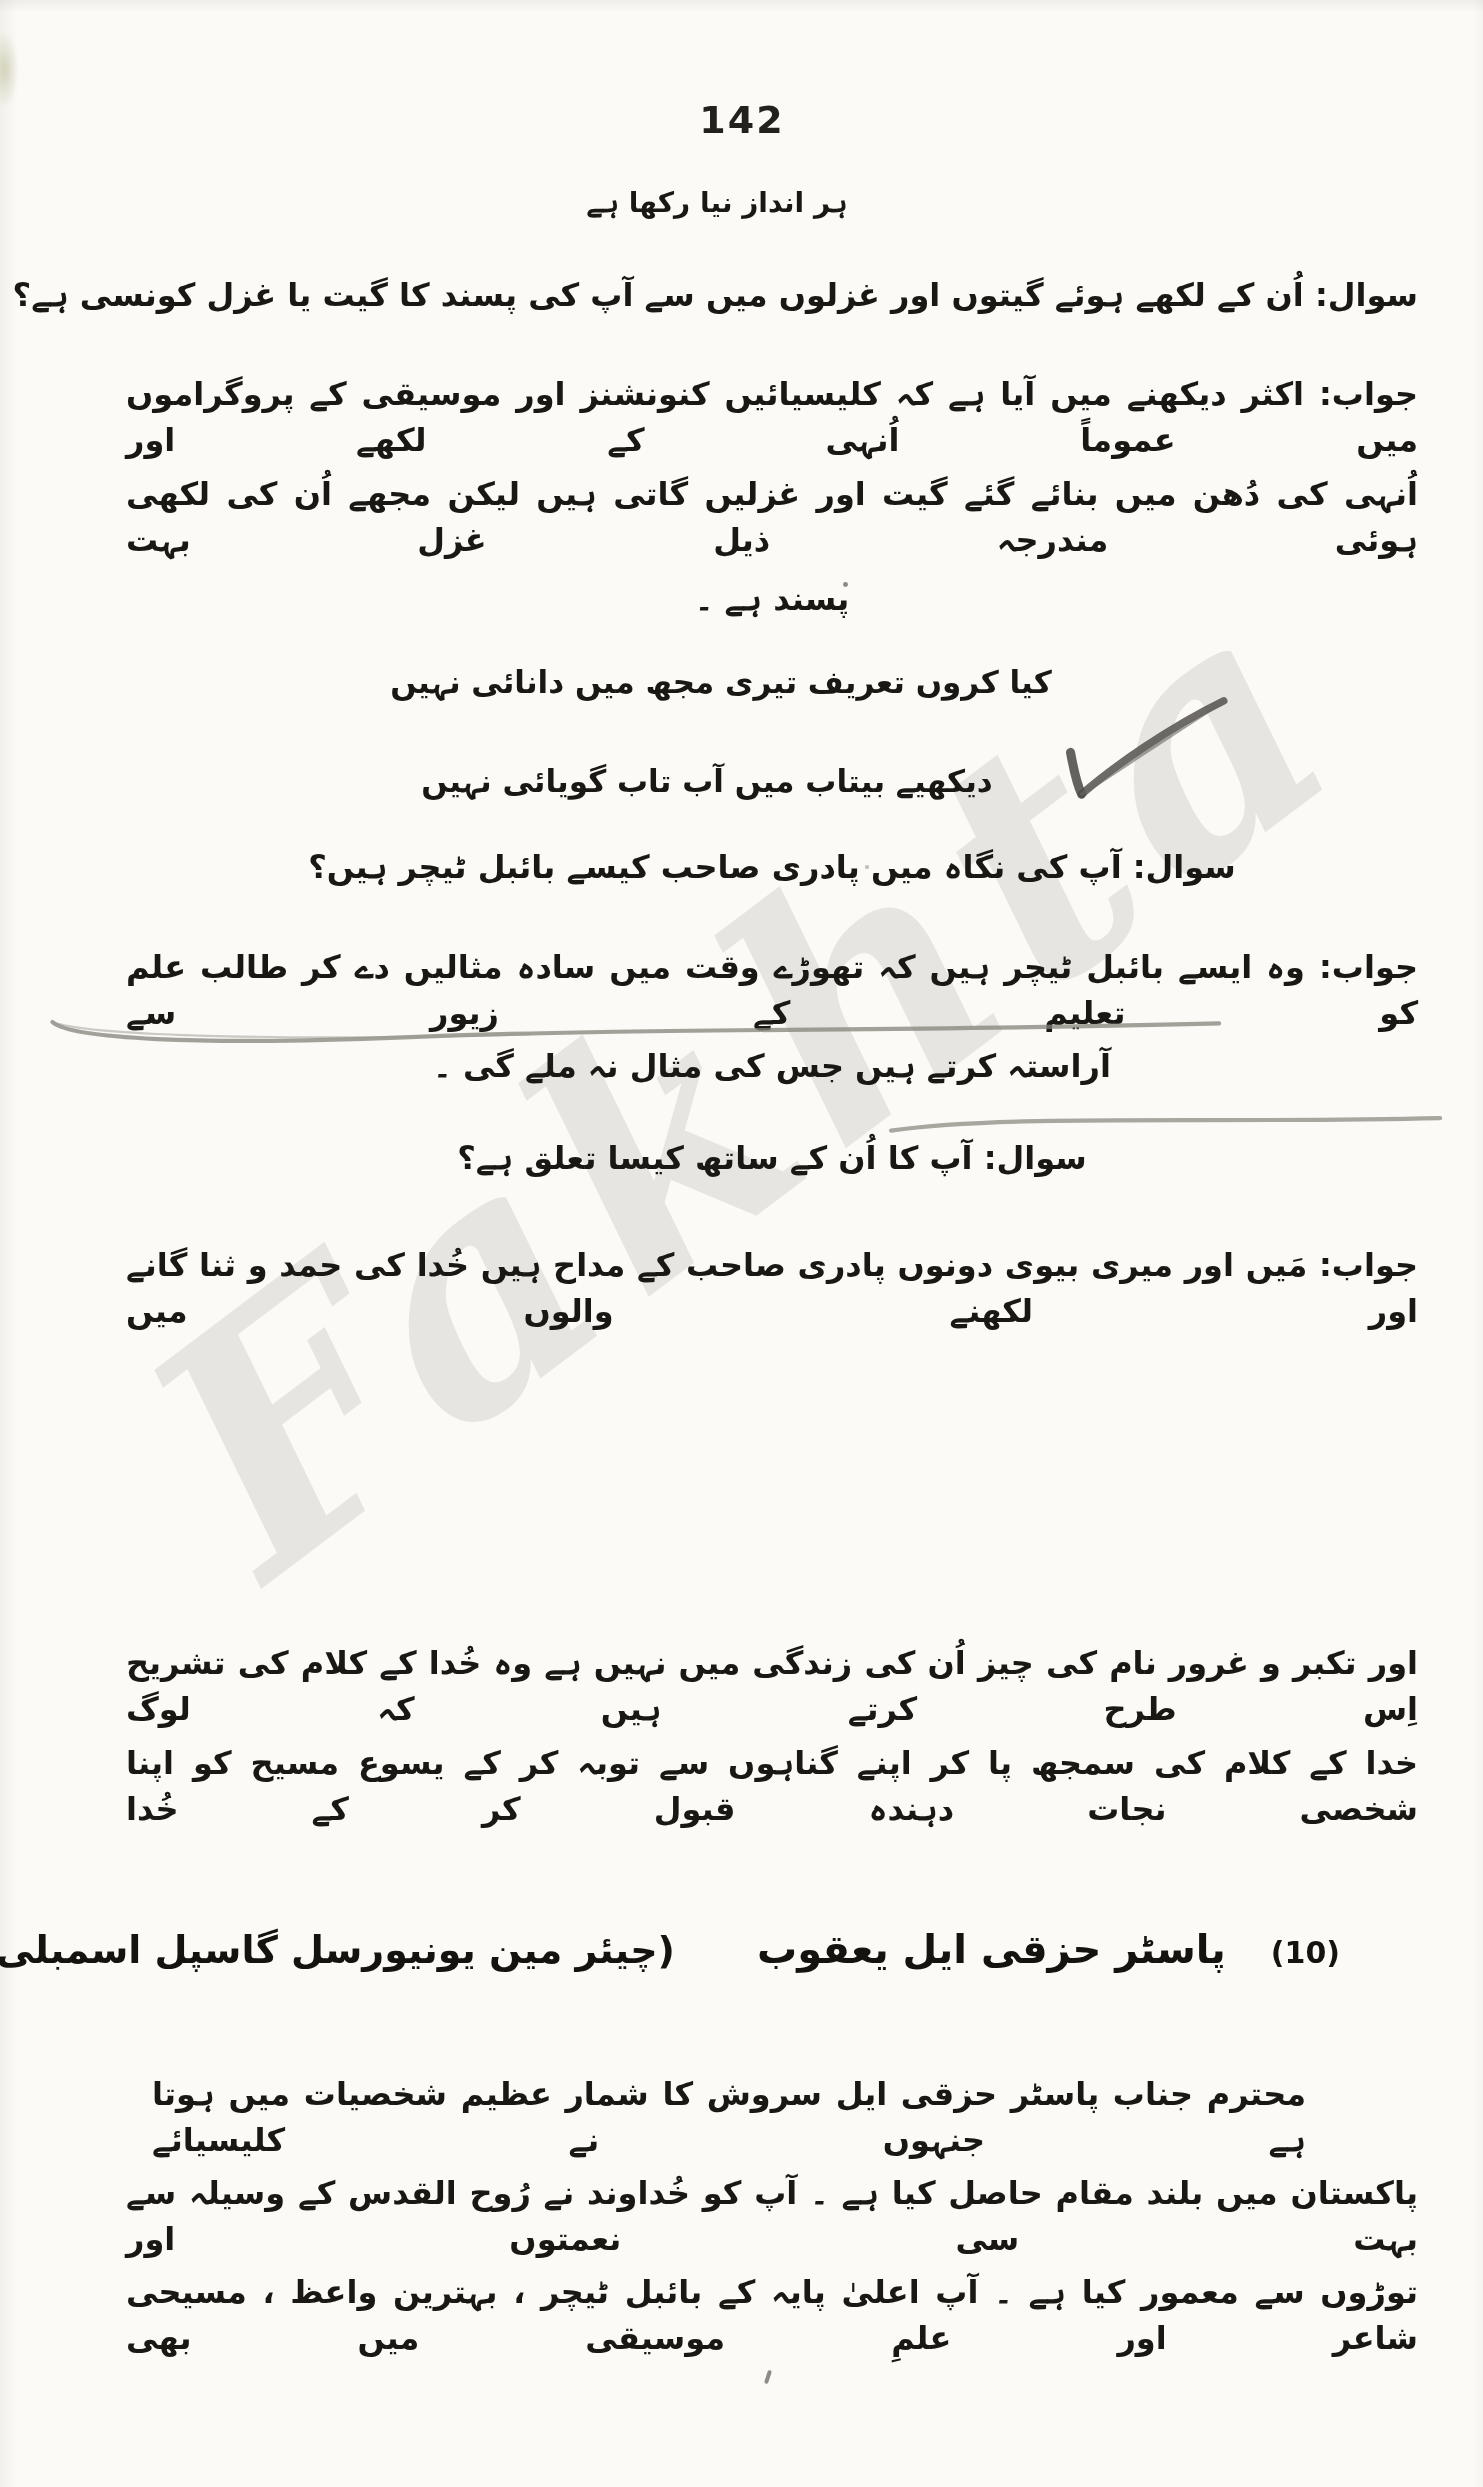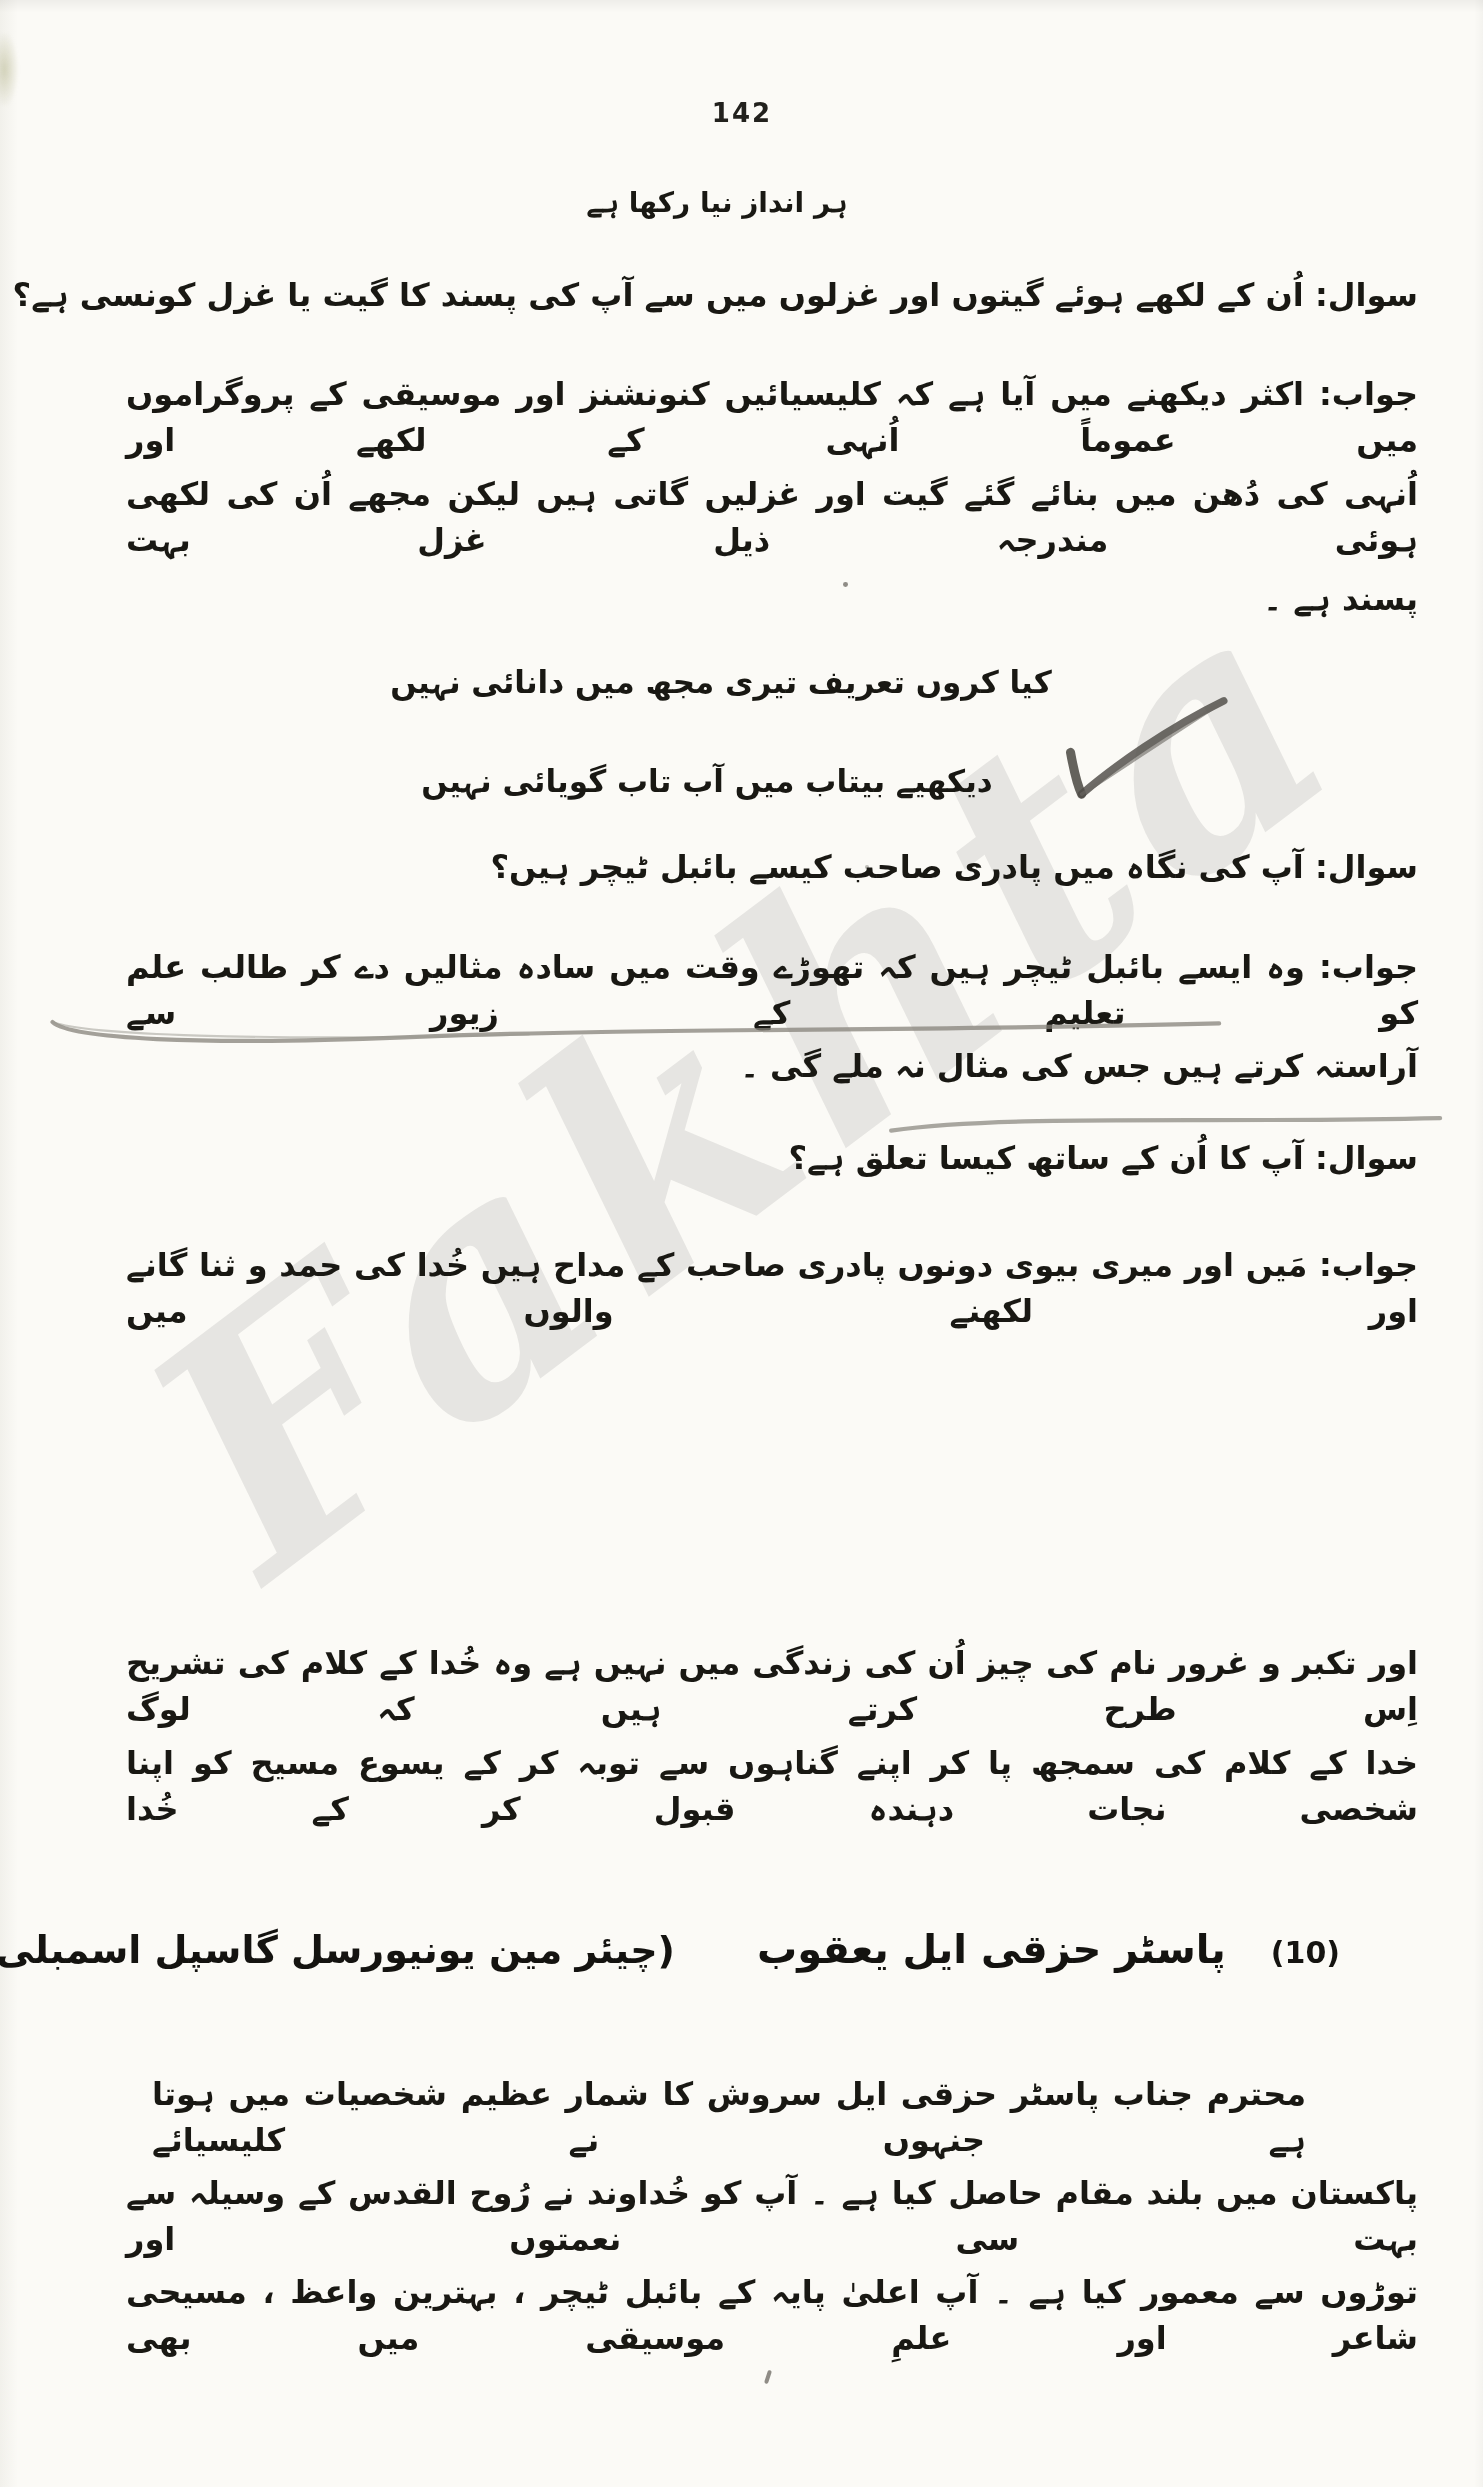--- a/index.html
+++ b/index.html
@@ -29,26 +29,26 @@
     color:#191813;
     white-space:nowrap;
   }
   .full{
     left:126px;right:66px;
     white-space:normal;
     text-align:justify;
     text-align-last:justify;
     text-justify:inter-word;
   }
-  .rightal{left:126px;right:66px;text-align:right;}
+  .rightal{left:126px;right:66px;text-align:center;}
   .centeral{left:0;right:0;text-align:center;white-space:nowrap;}
   .pagenum{
     position:absolute;top:98px;left:0;right:0;
     text-align:center;
-    font-size:26px;font-weight:600;letter-spacing:2.1px;color:#22211d;
+    font-size:38px;font-weight:600;letter-spacing:2.1px;color:#22211d;
     font-family:"DejaVu Sans", sans-serif;
   }
   .runverse{top:183px;font-size:28px;transform:translateX(-25px);font-weight:700;}
   .verse{font-size:31px;}
   .heading{
     position:absolute;top:1926px;right:144px;left:209px;
     direction:rtl;text-align:right;white-space:nowrap;
     font-weight:700;color:#141310;
   }
   .heading .num{font-size:30px;margin-left:45px;letter-spacing:1.4px;}

